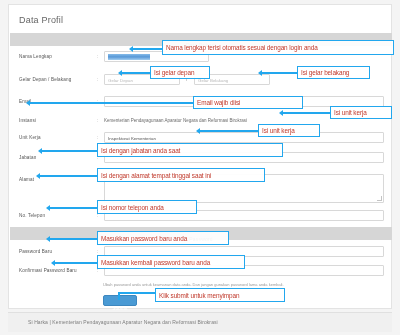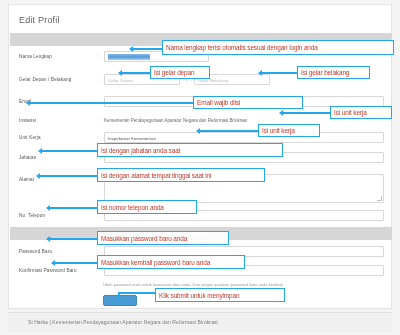--- a/index.html
+++ b/index.html
@@ -197,21 +197,21 @@
   }
   .ah-left { border-right: 4.5px solid #22a7ee; }
 </style>
 </head>
 <body>
 
 <div id="page">
 
   <div class="card">
 
-    <div class="card-title">Edit Profil</div>
+    <div class="card-title">Data Profil</div>
 
     <div class="section-bar" id="bar-pribadi">
       <span>Data Pribadi</span>
     </div>
 
     <div class="frow" style="top:45px;height:14px;">
       <div class="flabel" style="top:4px;">Nama Lengkap</div>
       <div class="fcolon" style="top:4px;">:</div>
       <div class="finput" style="top:1px;width:105px;">
         <div class="redacted"></div>

